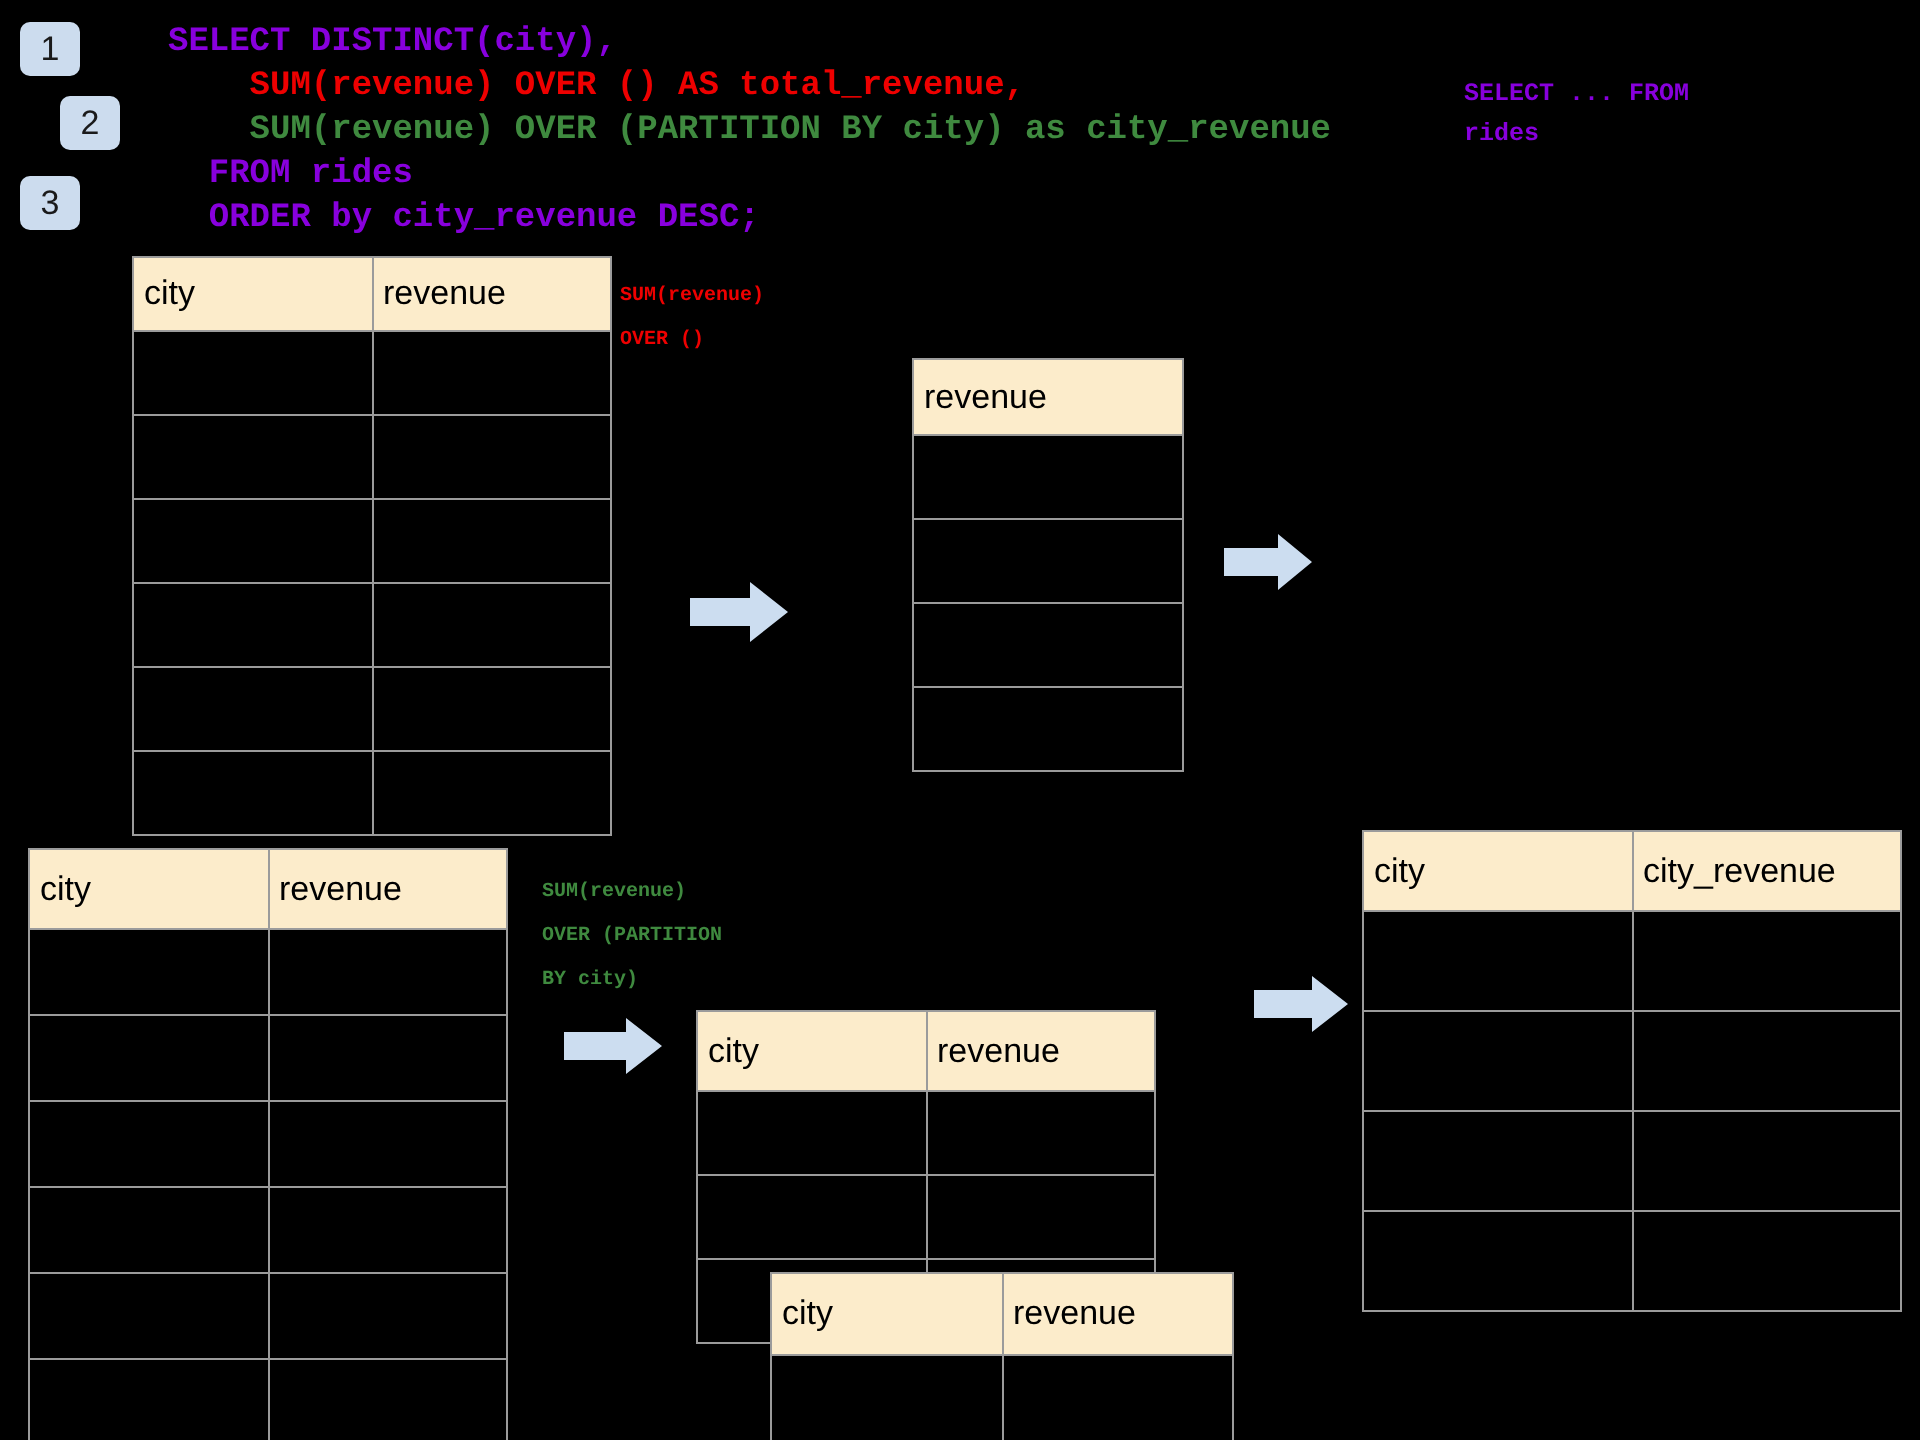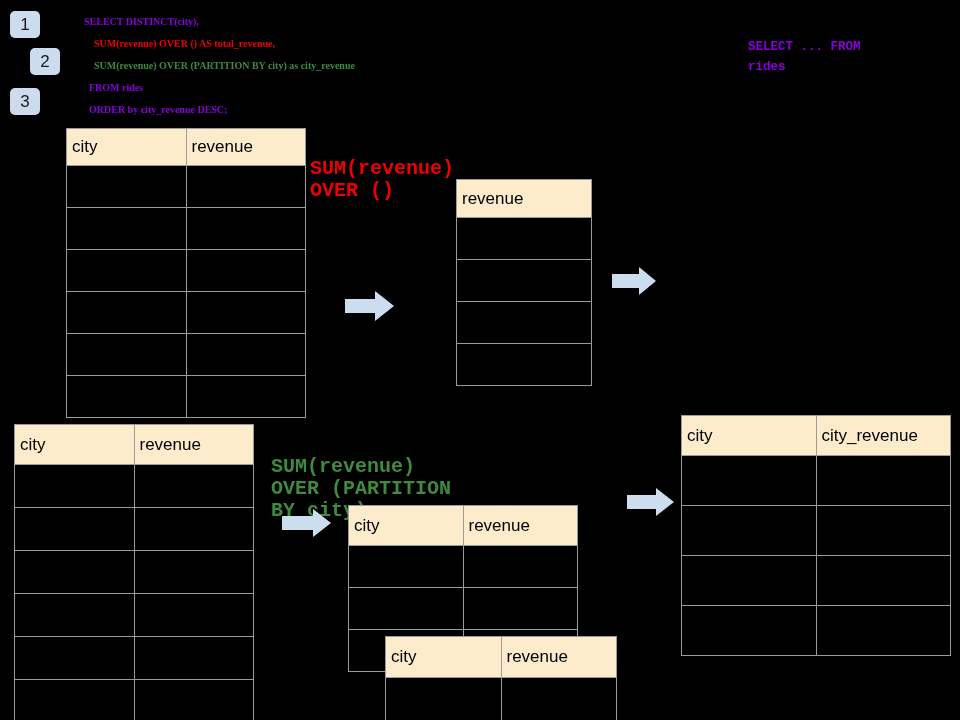--- a/index.html
+++ b/index.html
@@ -36,45 +36,43 @@
   
   .code {
     position: absolute;
     font-family: "Liberation Mono", "DejaVu Sans Mono", monospace;
     font-weight: bold;
     white-space: pre;
   }
   #sql-main {
     left: 84px;
     top: 11px;
-    font-size: 10px;
+    font-size: 17px;
     line-height: 22px;
-    font-family: Liberation Serif, serif;
   }
   .c-purple { color: #8800dd; }
   .c-red    { color: #ee0000; }
   .c-green  { color: #3f8a3f; }
 
   #sql-aside {
-    left: 748px;
+    left: 732px;
     top: 37px;
     font-size: 12.5px;
     line-height: 20px;
     color: #8800dd;
   }
 
   
   .annot {
     position: absolute;
     font-family: "Liberation Mono", "DejaVu Sans Mono", monospace;
     font-weight: bold;
-    font-size: 20px;
+    font-size: 10px;
     line-height: 22px;
     white-space: pre;
-    margin-top: 20px;
   }
   #annot-total   { left: 310px; top: 138px; color: #ee0000; }
   #annot-partition { left: 271px; top: 436px; color: #3f8a3f; }
 
   
   .tbl {
     position: absolute;
     border-collapse: collapse;
     table-layout: fixed;
     background: #000000;

